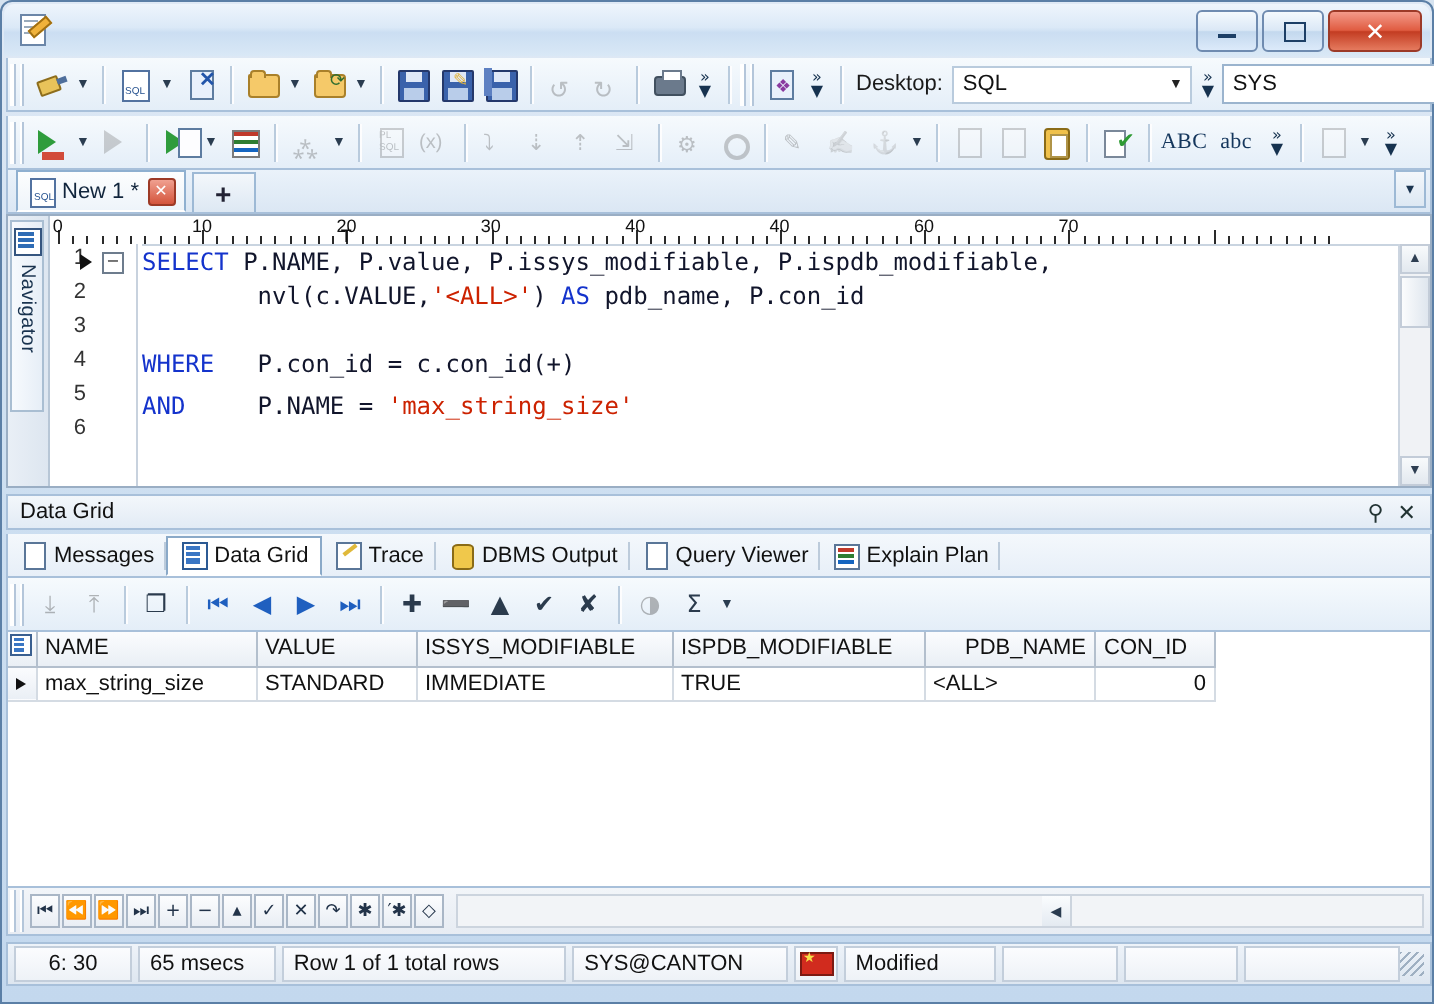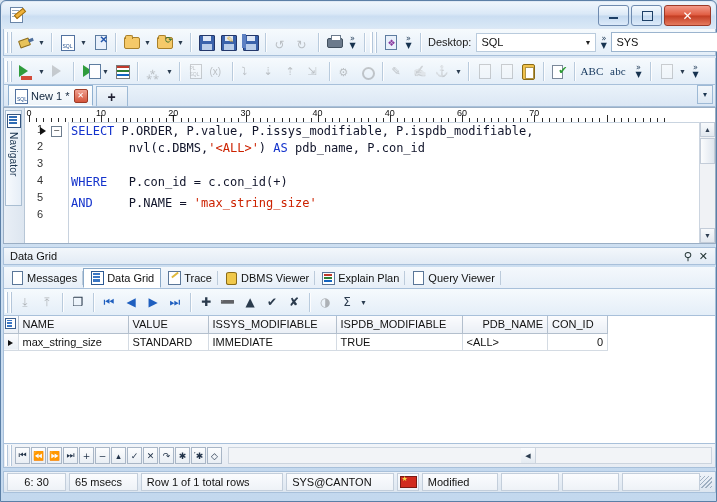--- a/index.html
+++ b/index.html
@@ -725,22 +725,22 @@
           <div class="fold" style="top: 4px;">−</div>
           <div class="curarrow" style="top: 5px;"></div>
           <div class="lnum" style="top: 18px;">2</div>
           <div class="lnum" style="top: 35px;">3</div>
           <div class="lnum" style="top: 52px;">4</div>
           <div class="lnum" style="top: 69px;">5</div>
           <div class="lnum" style="top: 86px;">6</div>
         </div>
       <div class="gutline"></div>
       <div class="codearea" id="codearea">
-          <div class="cline" style="top: 1px;"><span class="kw">SELECT</span><span class="pl"> P.ORDER, P.value, P.issys_modifiable, P.ispdb_modifiable,</span></div>
-          <div class="cline" style="top: 18px;"><span class="pl">        nvl(c.DBMS,</span><span class="str">'&lt;ALL&gt;'</span><span class="pl">) </span><span class="kw">AS</span><span class="pl"> pdb_name, P.con_id</span></div>
+          <div class="cline" style="top: 1px;"><span class="kw">SELECT</span><span class="pl"> P.NAME, P.value, P.issys_modifiable, P.ispdb_modifiable,</span></div>
+          <div class="cline" style="top: 18px;"><span class="pl">        nvl(c.VALUE,</span><span class="str">'&lt;ALL&gt;'</span><span class="pl">) </span><span class="kw">AS</span><span class="pl"> pdb_name, P.con_id</span></div>
           <div class="cline" style="top: 52px;"><span class="kw">WHERE</span><span class="pl">   P.con_id = c.con_id(+)</span></div>
           <div class="cline" style="top: 73px;"><span class="kw">AND</span><span class="pl">     P.NAME = </span><span class="str">'max_string_size'</span></div>
         </div>
       <div class="vscroll">
         <div class="up">▲</div>
         <div class="thumb"></div>
         <div class="dn">▼</div>
       </div>
     </div>
   </div>
@@ -771,35 +771,35 @@
         <span class="ricon">
           <span class="ri-pen"></span>
         </span>
         <span>Trace</span>
         <span class="vsep"></span>
       </div>
       <div class="rtab">
         <span class="ricon">
           <span class="ri-cyl"></span>
         </span>
-        <span>DBMS Viewer</span>
+        <span>DBMS Output</span>
+        <span class="vsep"></span>
+      </div>
+      <div class="rtab">
+        <span class="ricon">
+          <span class="ri-doc"></span>
+        </span>
+        <span>Query Viewer</span>
         <span class="vsep"></span>
       </div>
       <div class="rtab">
         <span class="ricon">
           <span class="ri-expl"></span>
         </span>
         <span>Explain Plan</span>
-        <span class="vsep"></span>
-      </div>
-      <div class="rtab">
-        <span class="ricon">
-          <span class="ri-doc"></span>
-        </span>
-        <span>Query Viewer</span>
         <span class="vsep"></span>
       </div>
     </div>
 
   <div class="grid-toolbar" id="gridtb">
       <div class="grip"></div>
       <div class="gbtn dim">
         <span class="dark">⤓</span>
       </div>
       <div class="gbtn dim">

